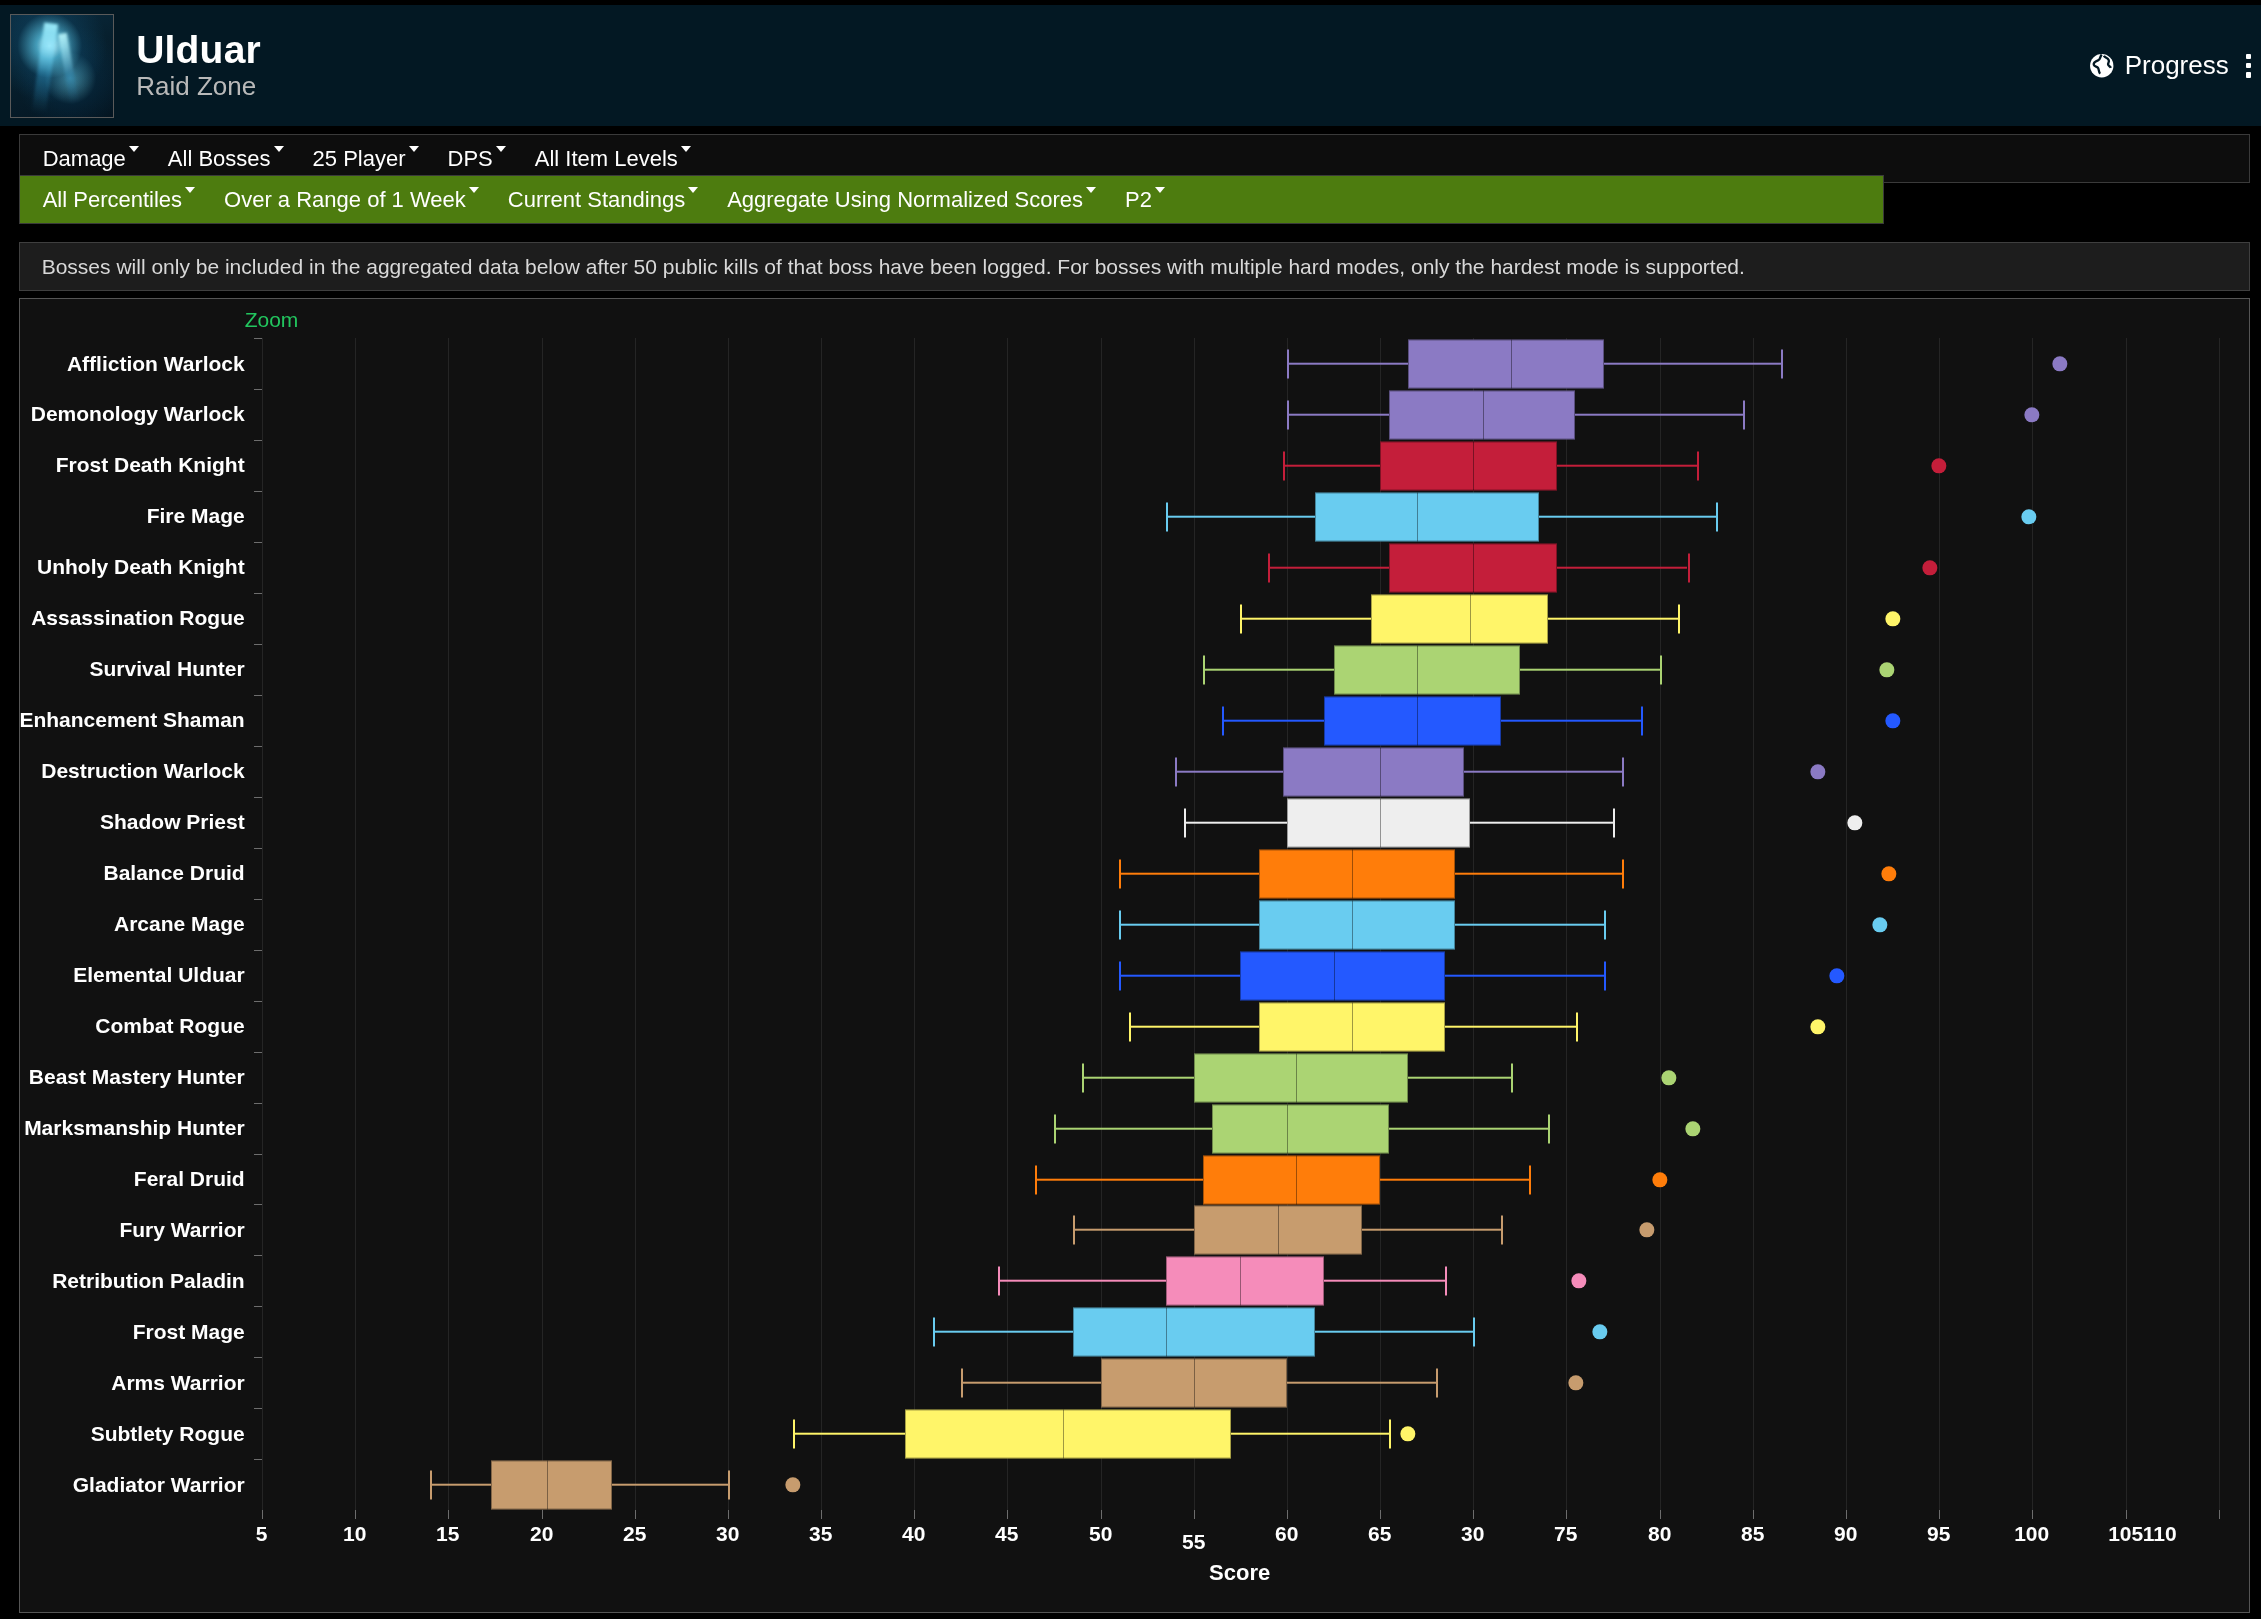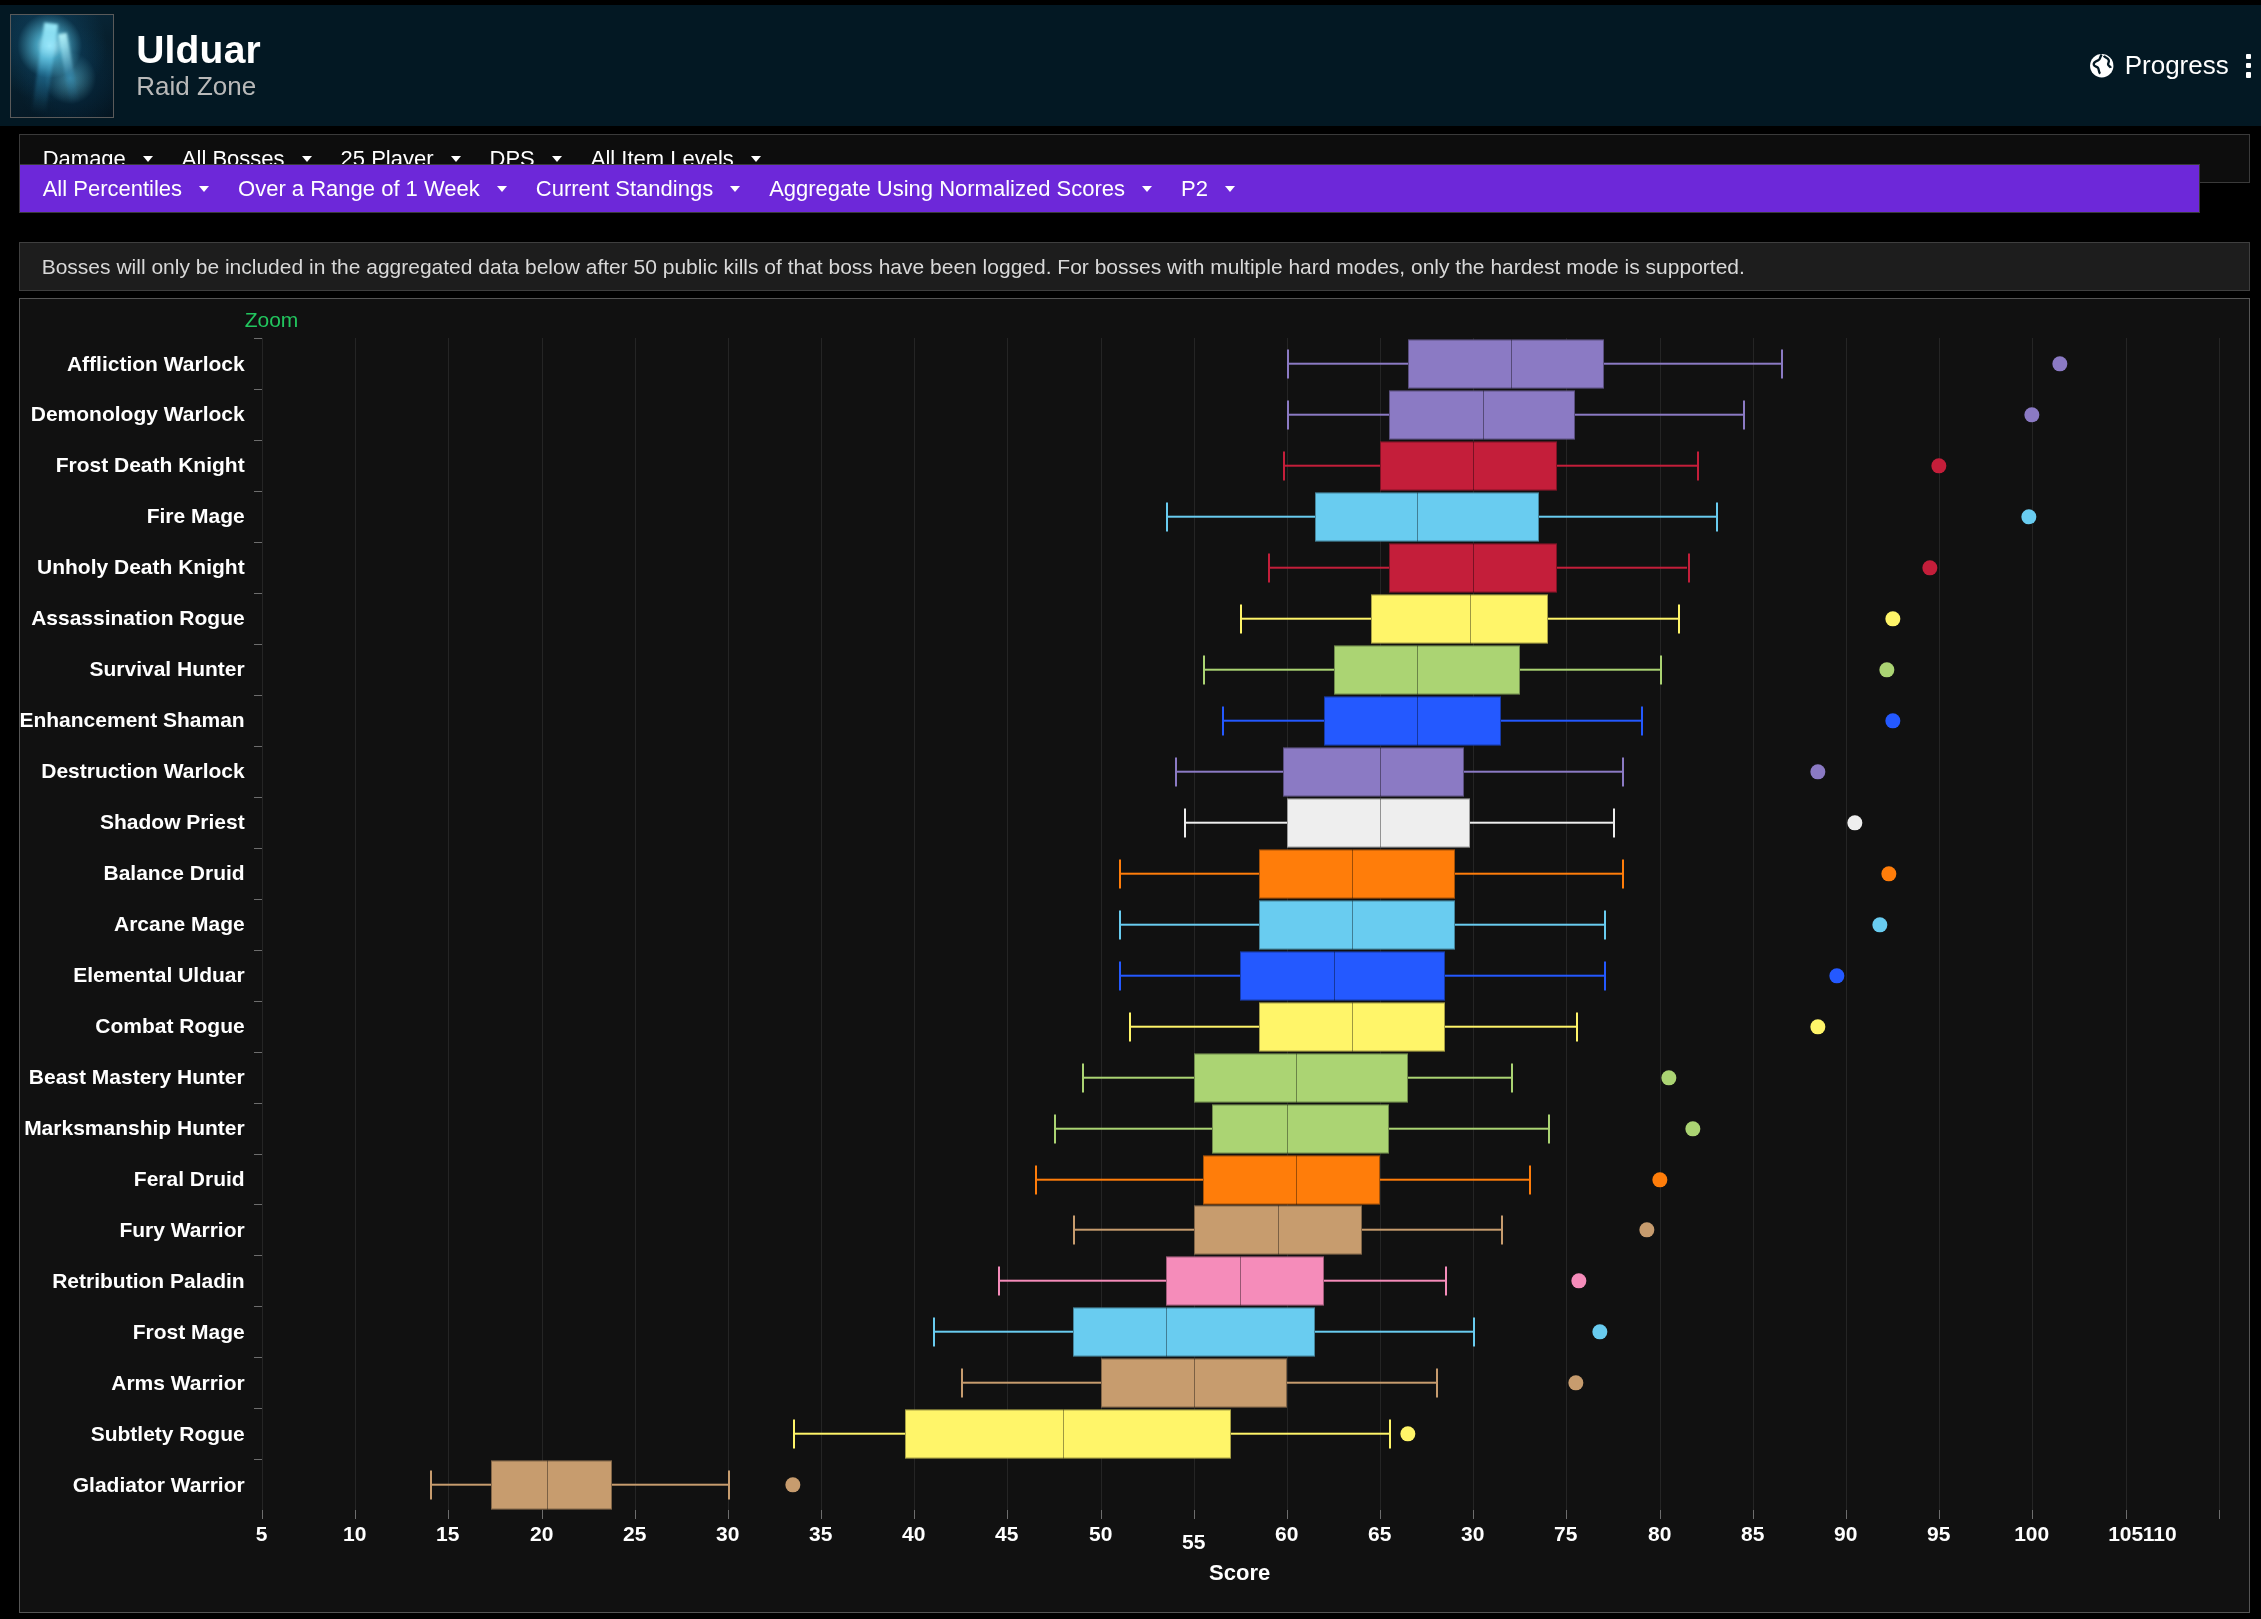--- a/index.html
+++ b/index.html
@@ -57,27 +57,27 @@
   #kebab { display: flex; flex-direction: column; gap: 4.3px; padding: 1.7px 3.4px; cursor: pointer; }
   #kebab span { display:block; width: 5.1px; height: 5.1px; background:#ffffff; border-radius:0.9px; }
 
   
   #navbar-primary {
     position: absolute; left: 18.7px; top: 134px; width: 2231px; height: 49px;
     background: #0d0d0d; border: 0.9px solid #3a3a3a;
     display: flex; align-items: center; padding-left: 8.5px;
   }
   #navbar-secondary {
-    position: absolute; left: 18.7px; top: 164px; width: 2181px; height: 49px;
-    background: #6d28d9; border: 0.9px solid #3a3a3a;
+    position: absolute; left: 18.7px; top: 175px; width: 1865px; height: 49px;
+    background: #4d7c0f; border: 0.9px solid #3a3a3a;
     display: flex; align-items: center; padding-left: 8.5px;
   }
   .nav-item {
     color: #ffffff; font-size: 22px; padding: 6px 14.5px;
-    display: inline-flex; align-items: center; gap: 17px;
+    display: inline-flex; align-items: flex-start; gap: 3px;
     cursor: pointer; white-space: nowrap;
   }
   .caret {
     width: 0; height: 0; display:inline-block;
     border-left: 5.1px solid transparent; border-right: 5.1px solid transparent;
     border-top: 6px solid #ffffff;
   }
 
   
   #notice {

